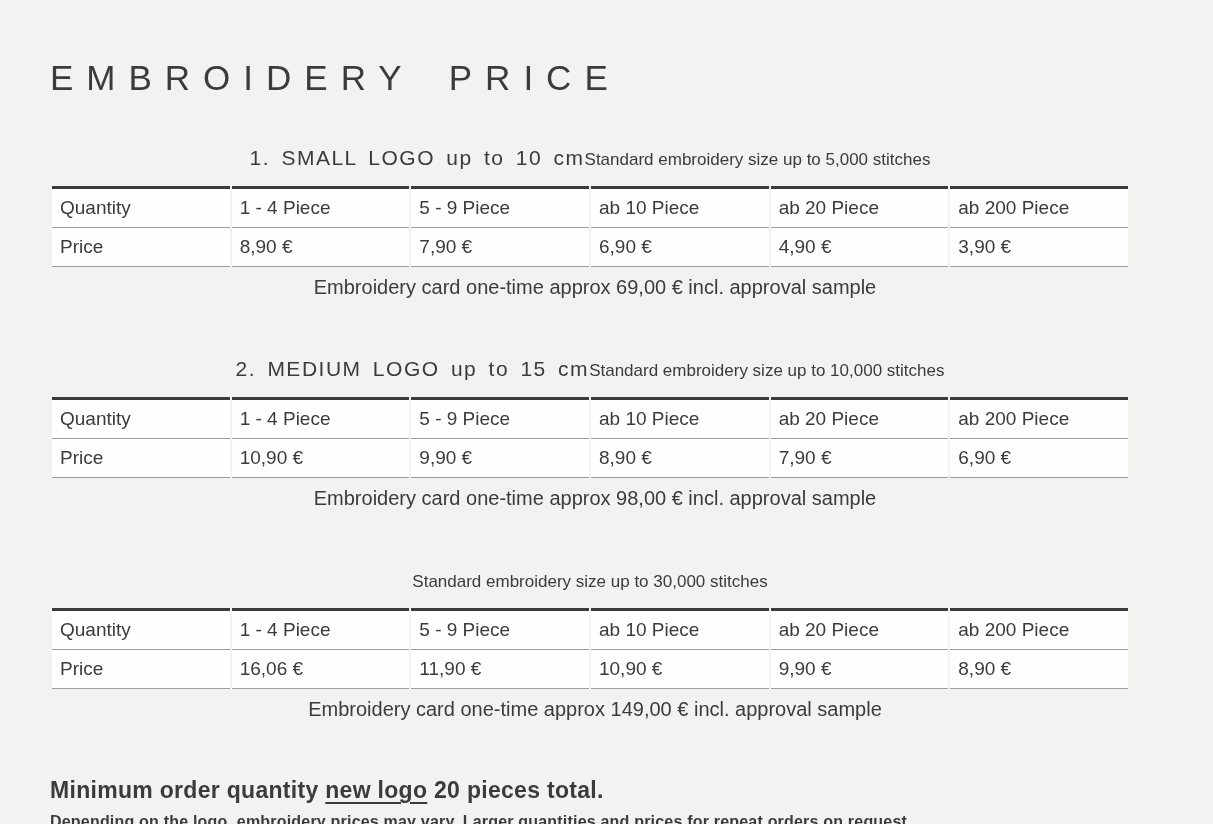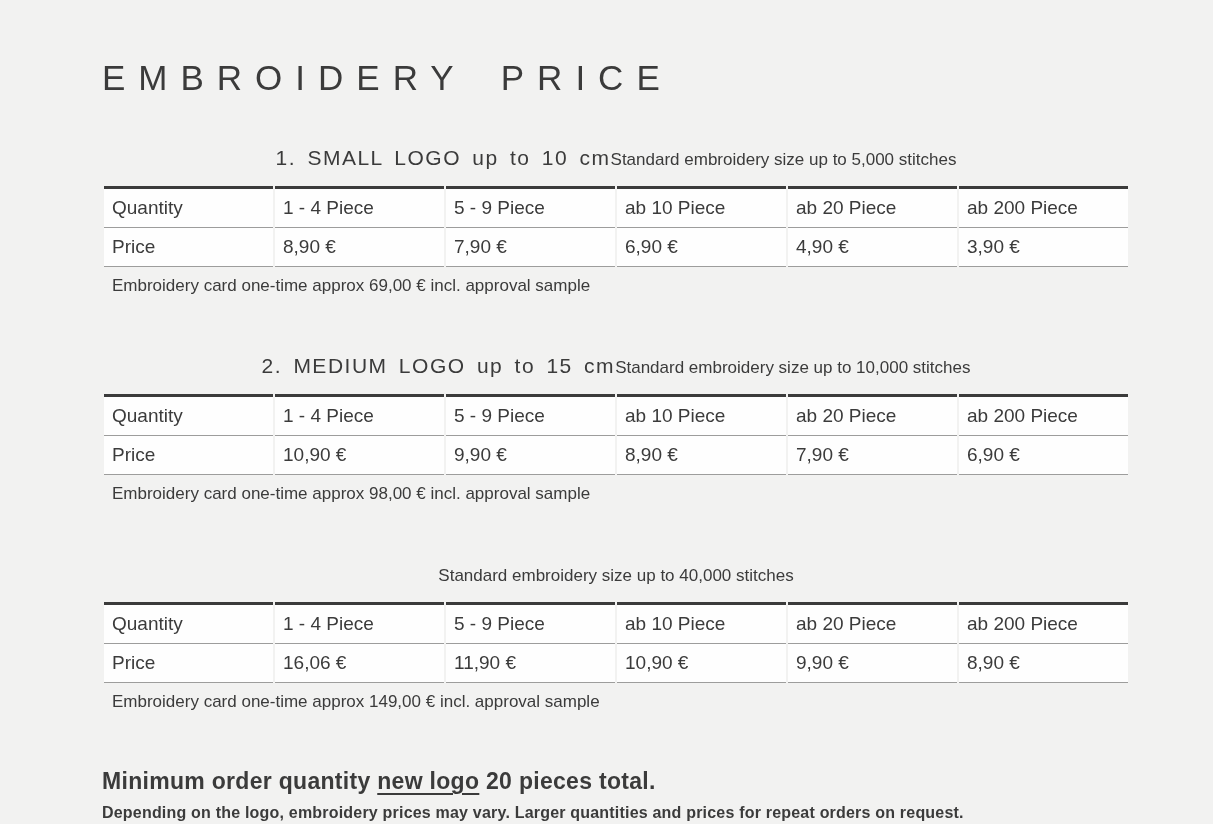--- a/index.html
+++ b/index.html
@@ -15,21 +15,21 @@
     width:1213px;
     height:824px;
     background:var(--bg);
     color:var(--ink);
     font-family:"Liberation Sans","DejaVu Sans",sans-serif;
     overflow:hidden;
   }
   .page{
     width:1213px;
     height:824px;
-    padding:58px 83px 0 102px;
+    padding:58px 83px 0 50px;
   }
   .page-title{
     margin:0;
     font-size:35px;
     font-weight:500;
     letter-spacing:13px;
     word-spacing:12px;
     color:var(--ink);
     white-space:nowrap;
   }
@@ -73,21 +73,22 @@
   }
   table.price-table tr.hdr-row td{
     border-top:3px solid var(--border-dark);
     border-bottom:1px solid var(--border-light);
   }
   table.price-table tr.price-row td{
     border-bottom:1px solid var(--border-light);
   }
   .card-note{
     margin:9px 0 0 10px;
-    font-size:17px;
+    font-size:20px;
+    text-align:center;
   }
   .footer{margin-top:56px;}
   .minimum-line{
     margin:0;
     font-size:23px;
     font-weight:700;
     letter-spacing:0.3px;
   }
   .minimum-line .underlined{
     text-decoration:underline;
@@ -159,21 +160,21 @@
         <td>7,90 €</td>
         <td>6,90 €</td>
       </tr>
     </tbody>
       </table>
     <p class="card-note">Embroidery card one-time approx 98,00 € incl. approval sample</p>
   </section>
 
   <section class="section">
     <div class="section-header">
-      <span class="size-note">Standard embroidery size up to 40,000 stitches</span>
+      <span class="size-note">Standard embroidery size up to 30,000 stitches</span>
     </div>
     <table class="price-table">
       <tbody>
           <tr class="hdr-row">
         <td>Quantity</td>
         <td>1 - 4 Piece</td>
         <td>5 - 9 Piece</td>
         <td>ab 10 Piece</td>
         <td>ab 20 Piece</td>
         <td>ab 200 Piece</td>

